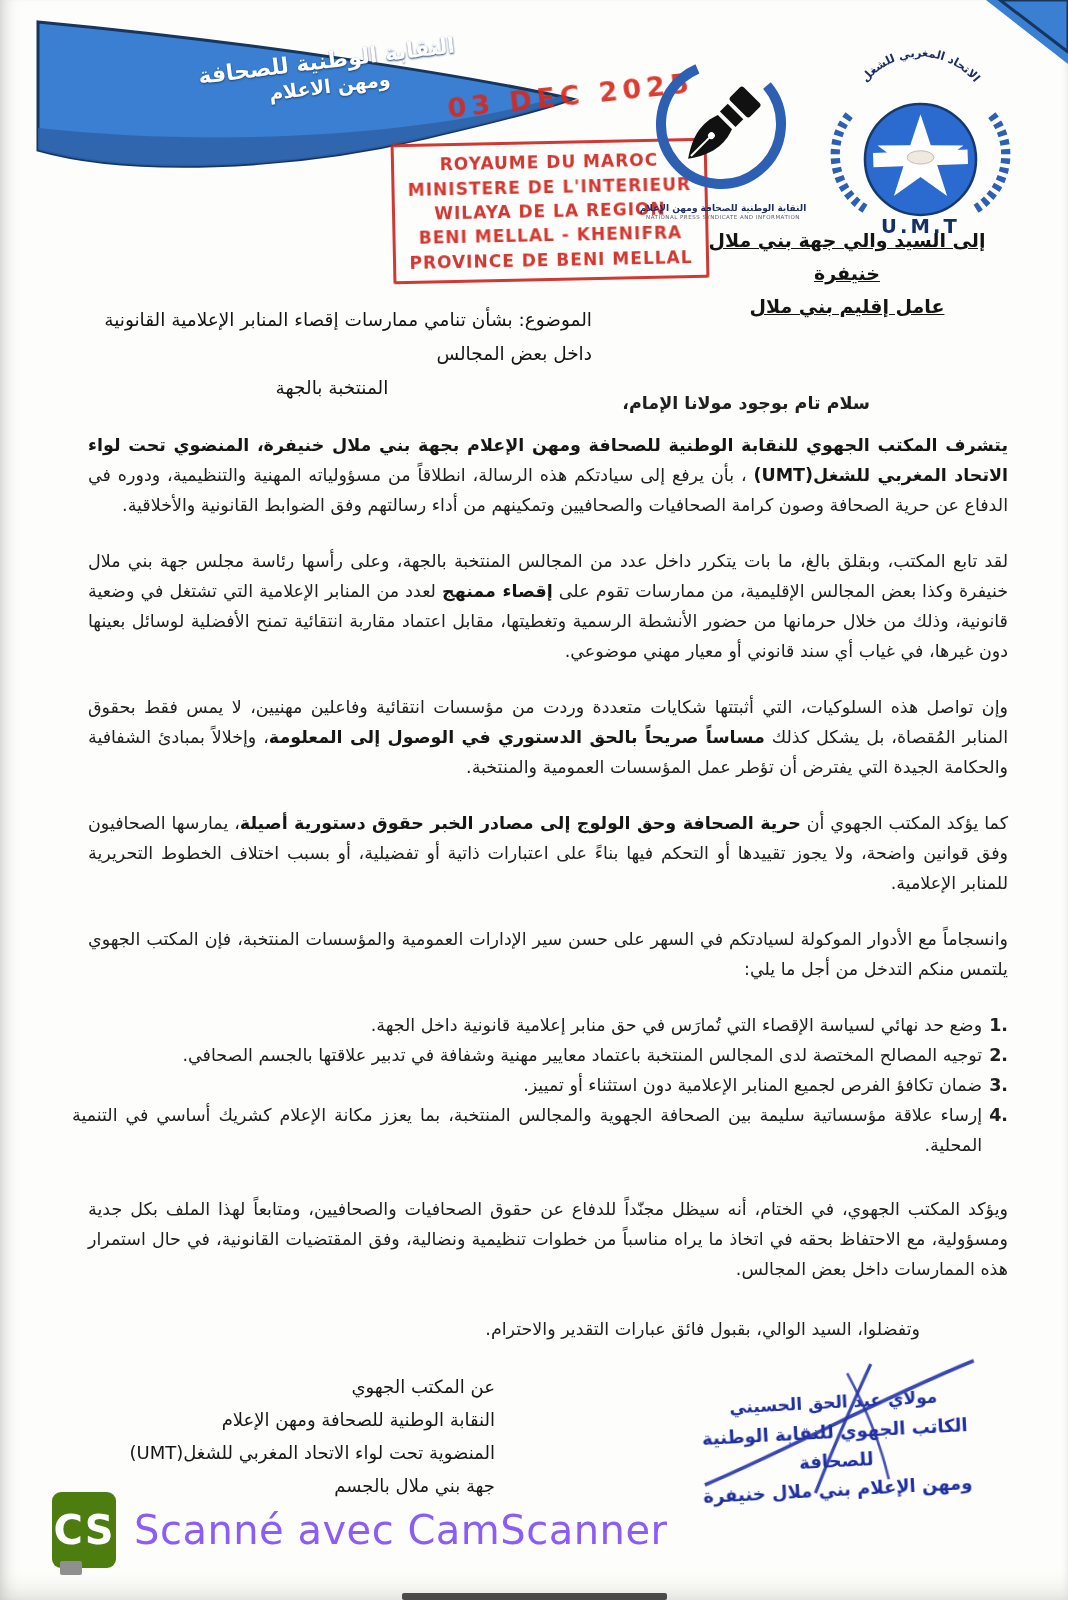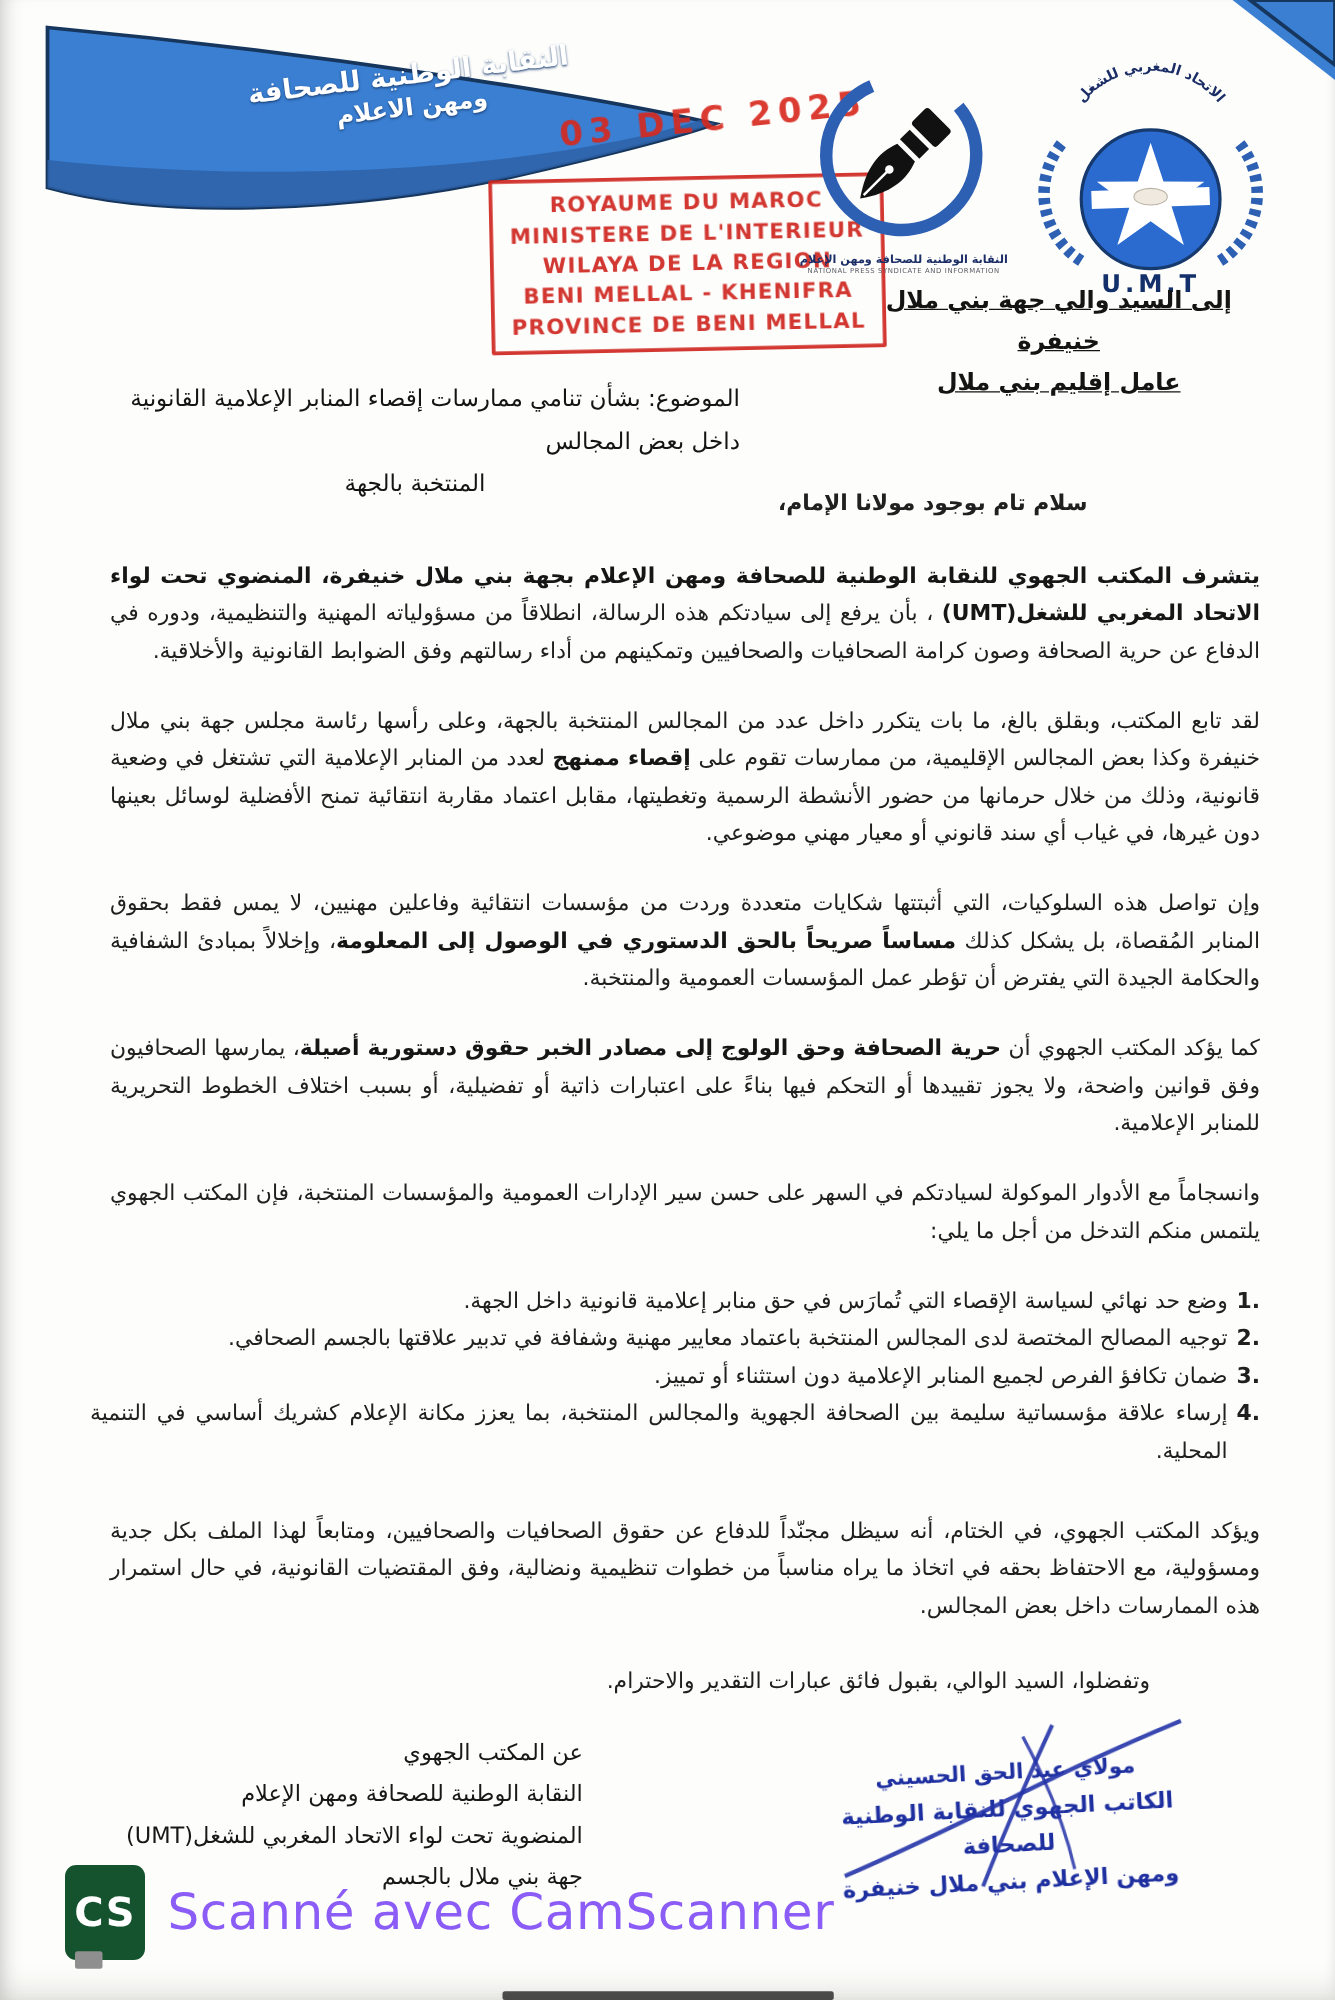--- a/index.html
+++ b/index.html
@@ -46,46 +46,46 @@
     position:absolute;left:72px;top:303px;width:520px;direction:rtl;
     font-weight:400;font-size:18.5px;line-height:34px;color:#141414;
   }
   .subject .s1{text-align:right;}
   .subject .s2{text-align:center;}
   
   .body-flow{
     position:absolute;left:72px;right:60px;top:388px;direction:rtl;
     font-size:17.5px;line-height:30px;text-align:justify;color:#202020;
   }
-  .salutation{font-weight:700;padding-left:0;padding-right:138px;margin-bottom:28px;text-align:right;}
+  .salutation{font-weight:700;padding-left:0;padding-right:138px;margin-bottom:12px;text-align:right;}
   .para{margin:0 0 26px 16px;}
   .b{font-weight:700;color:#161616;}
   .list{margin:2px 0 34px 0;}
   .list-item{display:flex;flex-direction:row;gap:7px;align-items:flex-start;}
   .list-item .num{font-weight:700;flex:0 0 auto;}
   .list-item .txt{flex:1 1 auto;text-align:justify;}
   .valediction{text-align:right;padding-right:88px;margin:30px 0 0 0;}
   .dateline{font-weight:700;text-align:right;margin:40px 0 0 0;font-size:18px;}
   
-  .sig-row{display:flex;flex-direction:row-reverse;justify-content:center;align-items:flex-start;margin-top:26px;}
+  .sig-row{display:flex;flex-direction:row-reverse;justify-content:flex-end;align-items:flex-start;margin-top:26px;}
   .sender{direction:rtl;text-align:right;font-size:18px;line-height:33px;color:#171717;}
   .sig-stamp{
     position:relative;width:345px;margin-left:168px;margin-top:18px;
     transform:rotate(-3deg);direction:rtl;text-align:center;
     color:#1e2fa0;font-weight:700;line-height:29px;filter:blur(.2px);
   }
   .sig-stamp .t1{font-size:17px;}
   .sig-stamp .t2{font-size:18px;}
   .sig-strokes{position:absolute;left:0;top:-28px;pointer-events:none;}
   
   .camscanner{position:absolute;left:52px;top:1492px;display:flex;align-items:center;gap:18px;}
   .cs-logo{
-    width:64px;height:76px;background:#14532d;border-radius:9px;position:relative;
+    width:64px;height:76px;background:#4d7c0f;border-radius:9px;position:relative;
     display:flex;align-items:center;justify-content:center;
-    color:#ffffff;font-weight:700;font-size:32px;letter-spacing:1px;text-align:center;
+    color:#ffffff;font-weight:700;font-size:40px;letter-spacing:1px;text-align:center;
   }
   .cs-logo:after{content:"";position:absolute;left:8px;bottom:-7px;width:22px;height:14px;background:#8f8f8f;border-radius:2px;}
   .cs-text{color:#8b5cf6;font-size:40px;font-weight:400;letter-spacing:.5px;}
   .bottom-bar{position:absolute;left:402px;top:1593px;width:265px;height:7px;background:#2e2e2e;border-radius:2px;opacity:.85;}
 </style>
 </head>
 <body>
 
 <div class="page">
 

